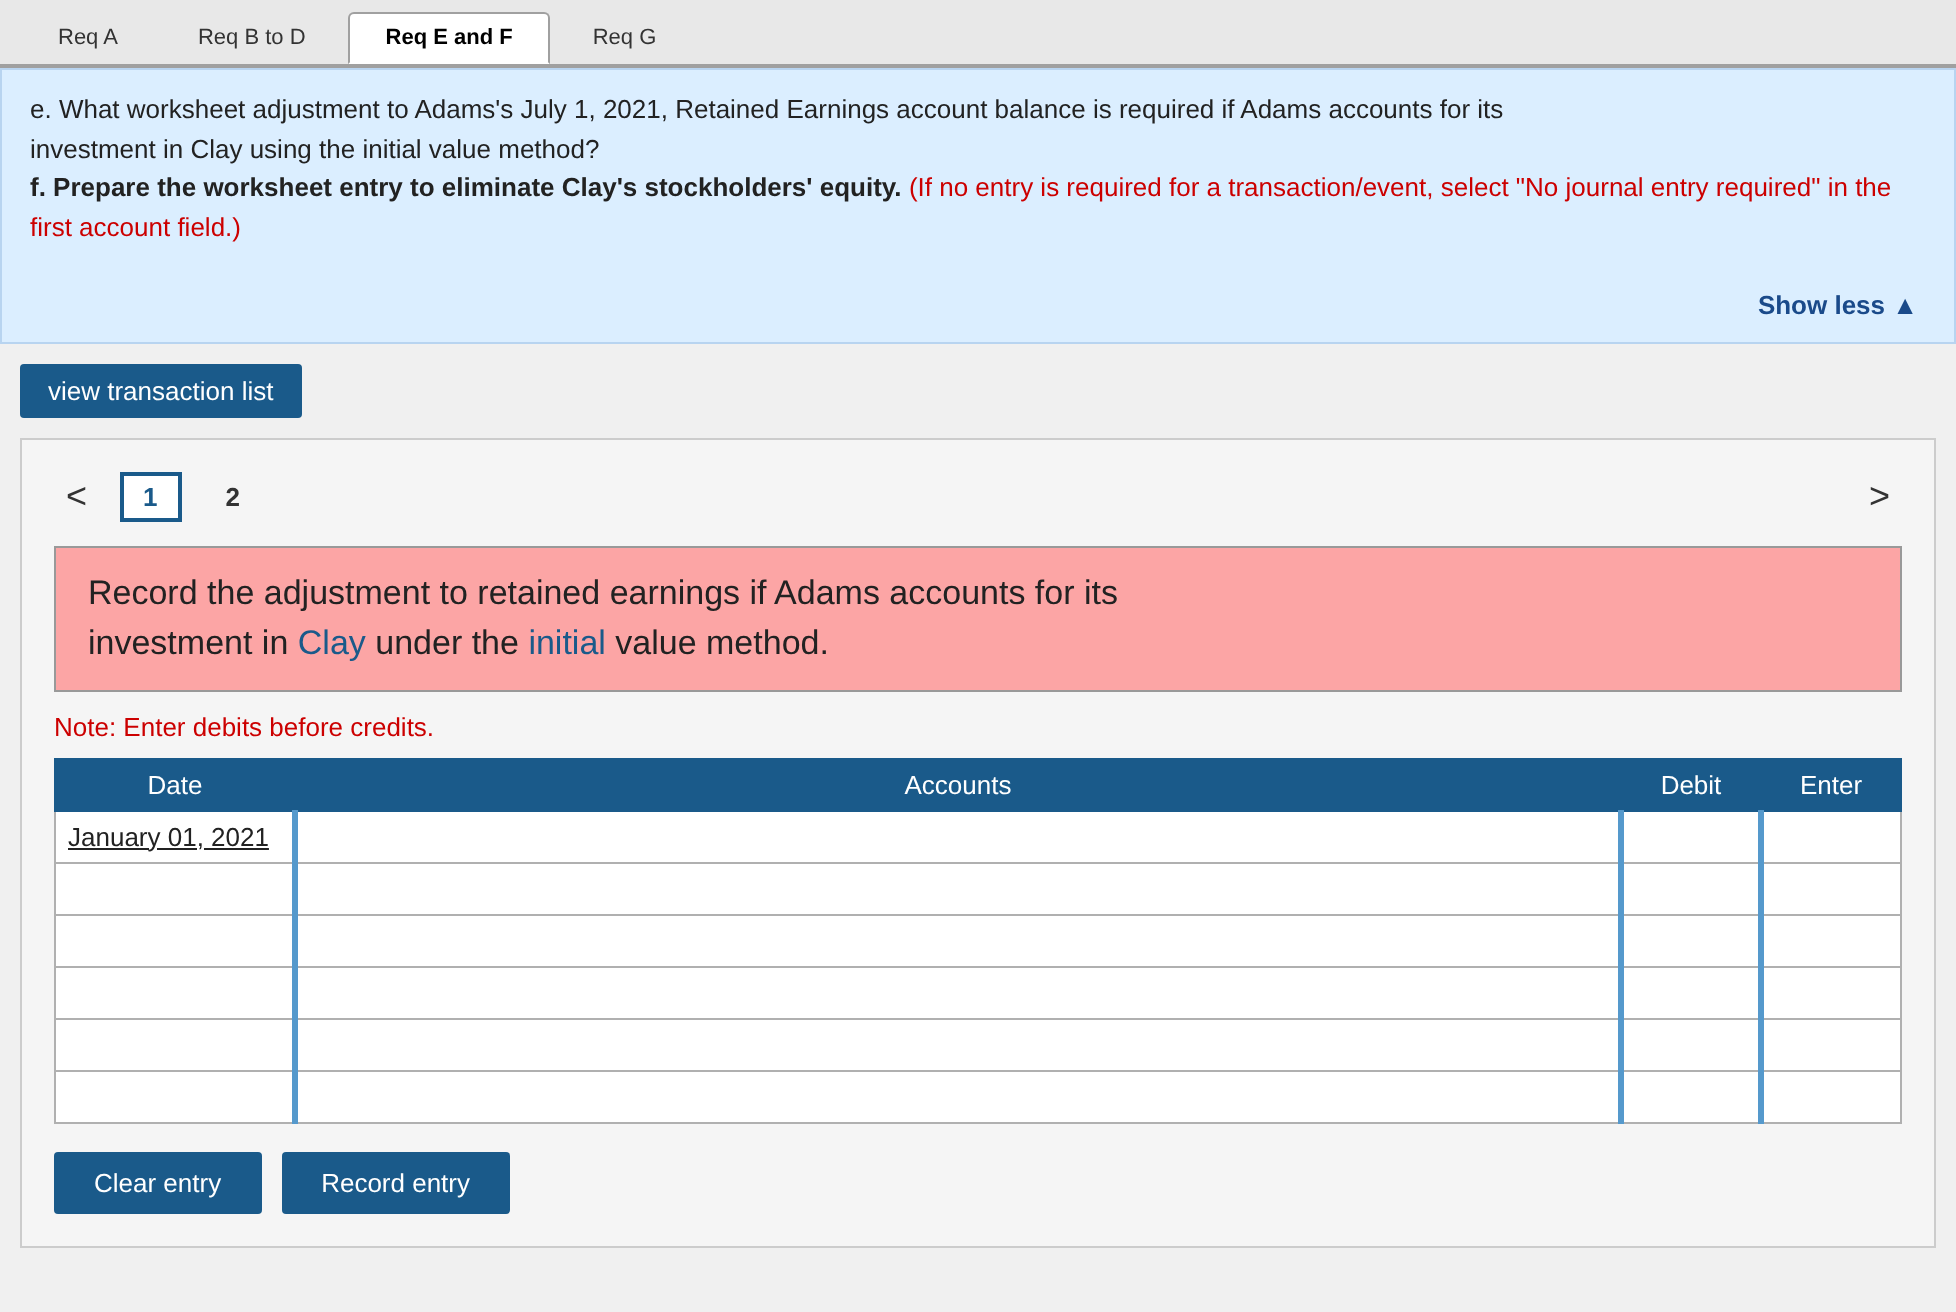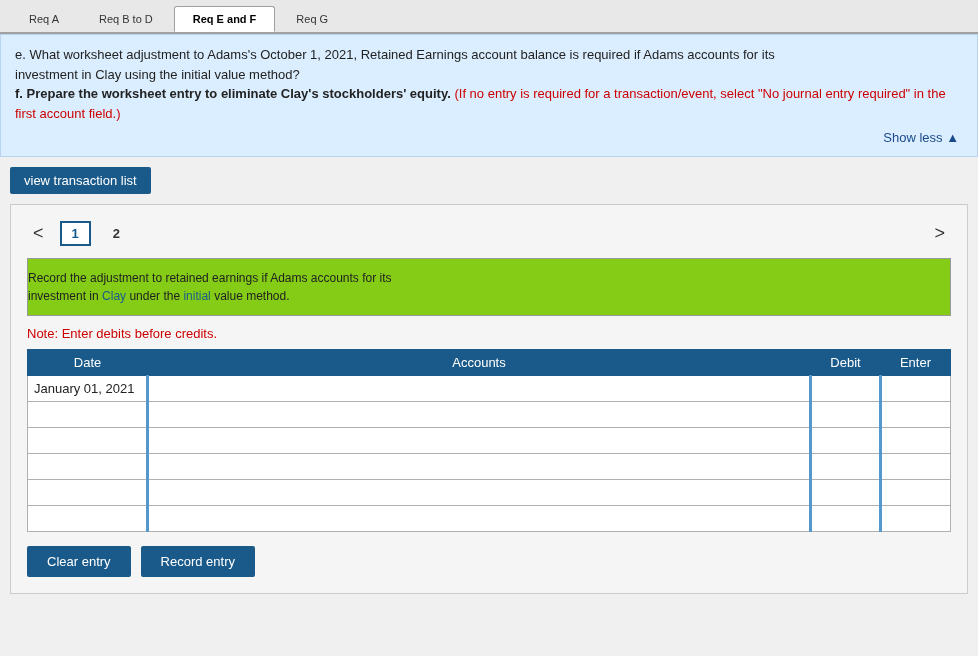--- a/index.html
+++ b/index.html
@@ -41,21 +41,22 @@
       color: #222;
       line-height: 1.5;
     }
     .info-box .red-text { color: #cc0000; }
     .show-less {
       text-align: right;
       color: #1a4a8a;
       font-size: 13px;
       cursor: pointer;
       padding-right: 4px;
-      margin-top: 5px;
+      margin-top: 20px;
+      font-weight: bold;
     }
 
     
     .view-transaction-btn {
       display: inline-block;
       background: #1a5a8a;
       color: #fff;
       padding: 6px 14px;
       font-size: 13px;
       border: none;
@@ -104,24 +105,24 @@
     }
     .nav-page.inactive {
       border-color: transparent;
       color: #333;
       background: transparent;
     }
 
     
     .desc-box {
       border: 1px solid #999;
-      background: #84cc16;
-      padding: 10px 0;
+      background: #fca5a5;
+      padding: 10px 16px;
       margin-bottom: 10px;
-      font-size: 12px;
+      font-size: 17px;
       color: #222;
       line-height: 1.5;
     }
     .desc-box .highlight { color: #1a5a8a; }
 
     
     .note-text {
       color: #cc0000;
       font-size: 13px;
       margin-bottom: 8px;
@@ -144,20 +145,21 @@
       text-align: center;
       border: 1px solid #1a5a8a;
     }
     .journal-table thead th:first-child { text-align: center; width: 120px; }
     .journal-table thead th:nth-child(2) { text-align: center; }
     .journal-table thead th:nth-child(3),
     .journal-table thead th:nth-child(4) { width: 70px; }
 
     .journal-table tbody tr {
       background: #fff;
+      text-decoration: underline;
     }
     .journal-table tbody td {
       border: 1px solid #b0b0b0;
       padding: 0;
       height: 26px;
     }
     .journal-table tbody td input {
       width: 100%;
       height: 100%;
       border: none;
@@ -201,21 +203,21 @@
 <div class="tabs-bar">
   <div class="tab">Req A</div>
   <div class="tab">Req B to D</div>
   <div class="tab active">Req E and F</div>
   <div class="tab">Req G</div>
 </div>
 
 
 <div class="info-box">
   <p>
-    <span>e. What worksheet adjustment to Adams's October 1, 2021, Retained Earnings account balance is required if Adams accounts for its</span><br>
+    <span>e. What worksheet adjustment to Adams's July 1, 2021, Retained Earnings account balance is required if Adams accounts for its</span><br>
     <span>investment in Clay using the initial value method?</span>
   </p>
   <p>
     <strong>f. Prepare the worksheet entry to eliminate Clay's stockholders' equity.</strong>
     <span class="red-text">(If no entry is required for a transaction/event, select "No journal entry required" in the first account field.)</span>
   </p>
   <div class="show-less">Show less ▲</div>
 </div>
 
 

